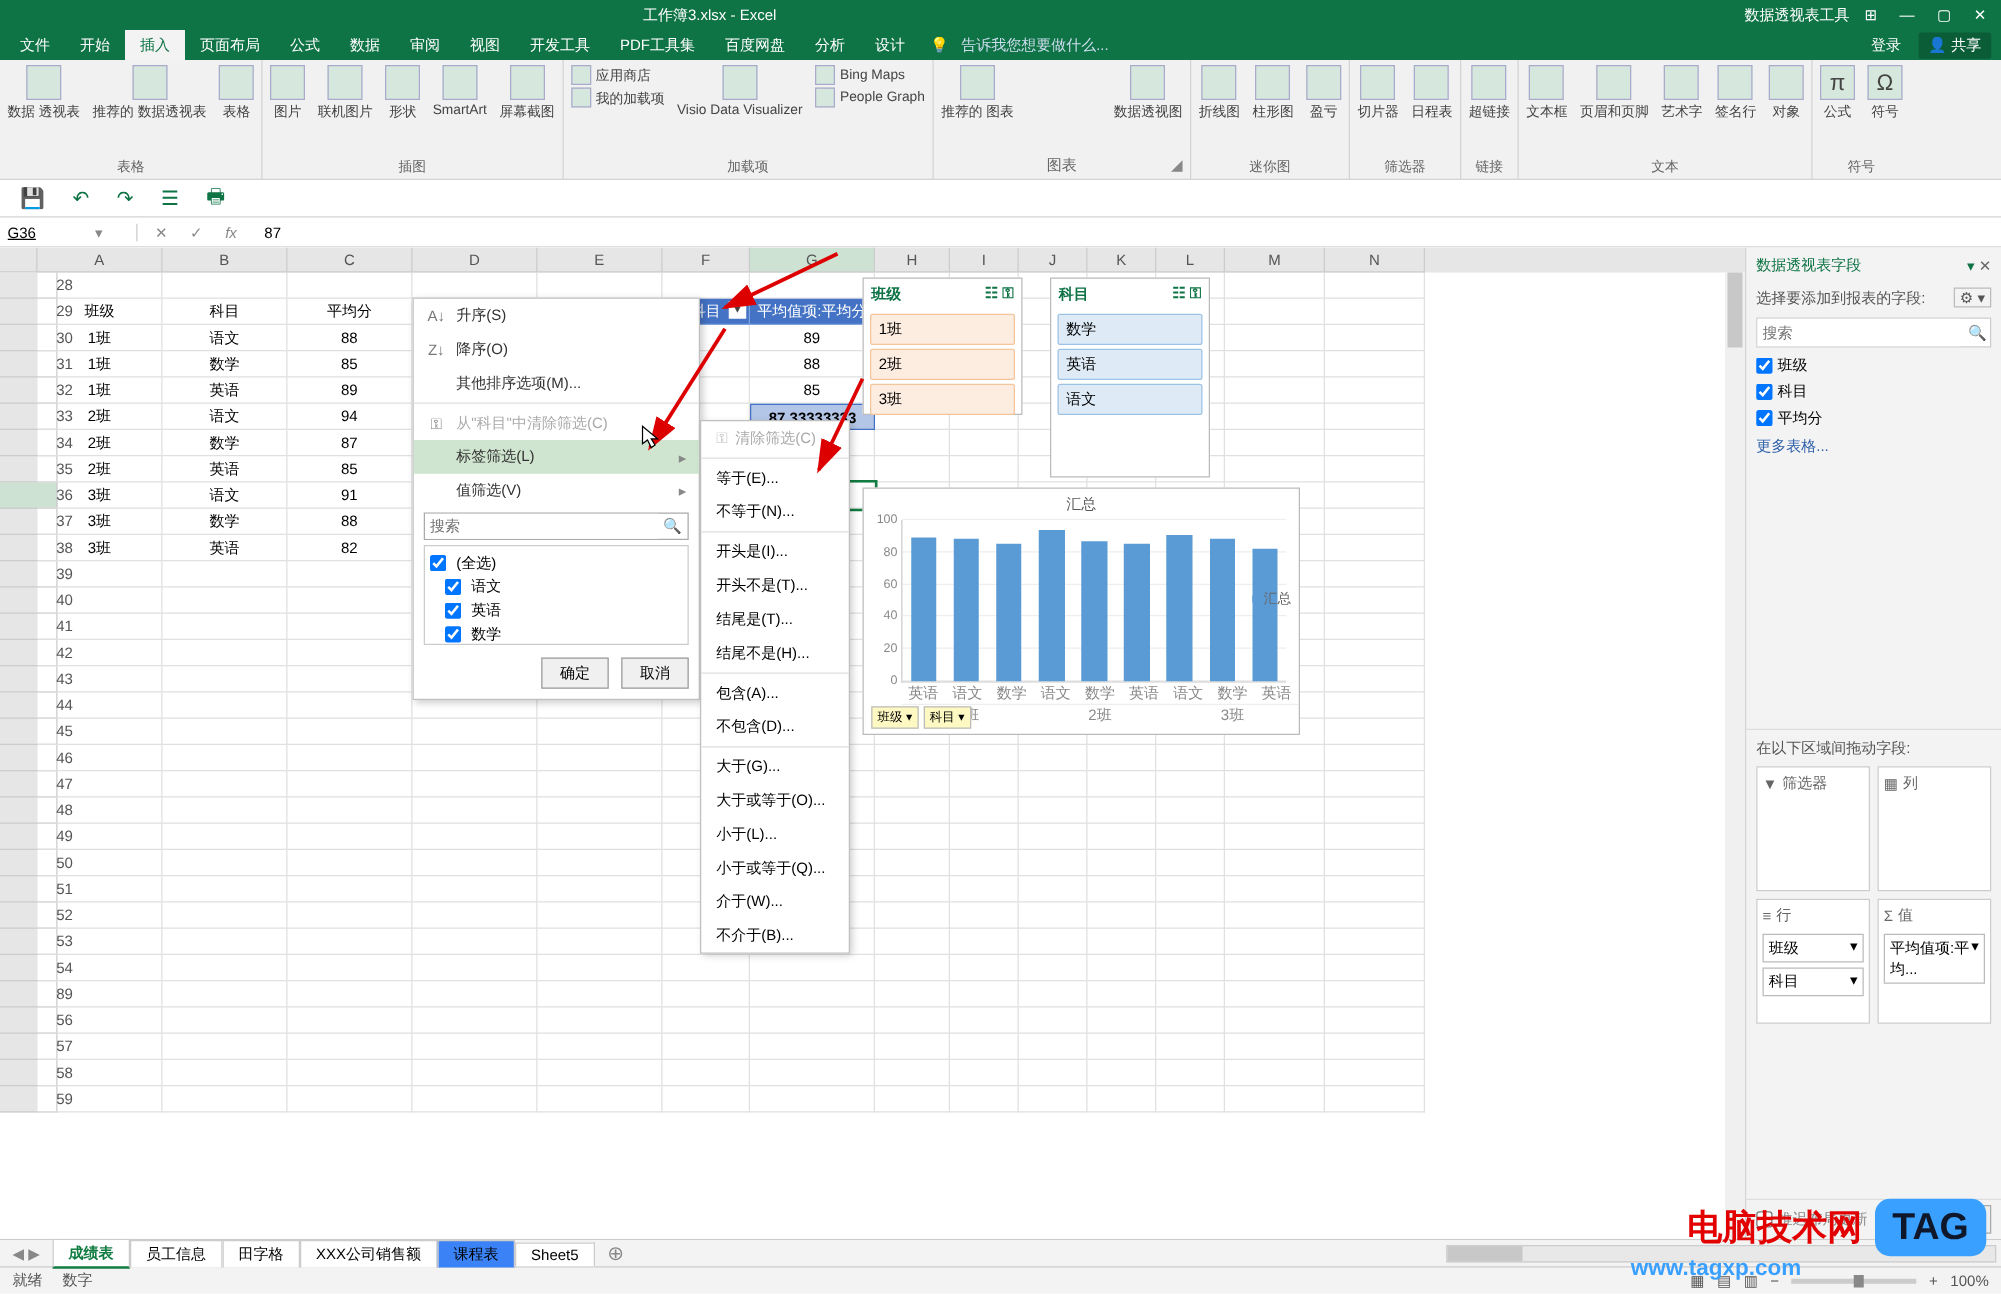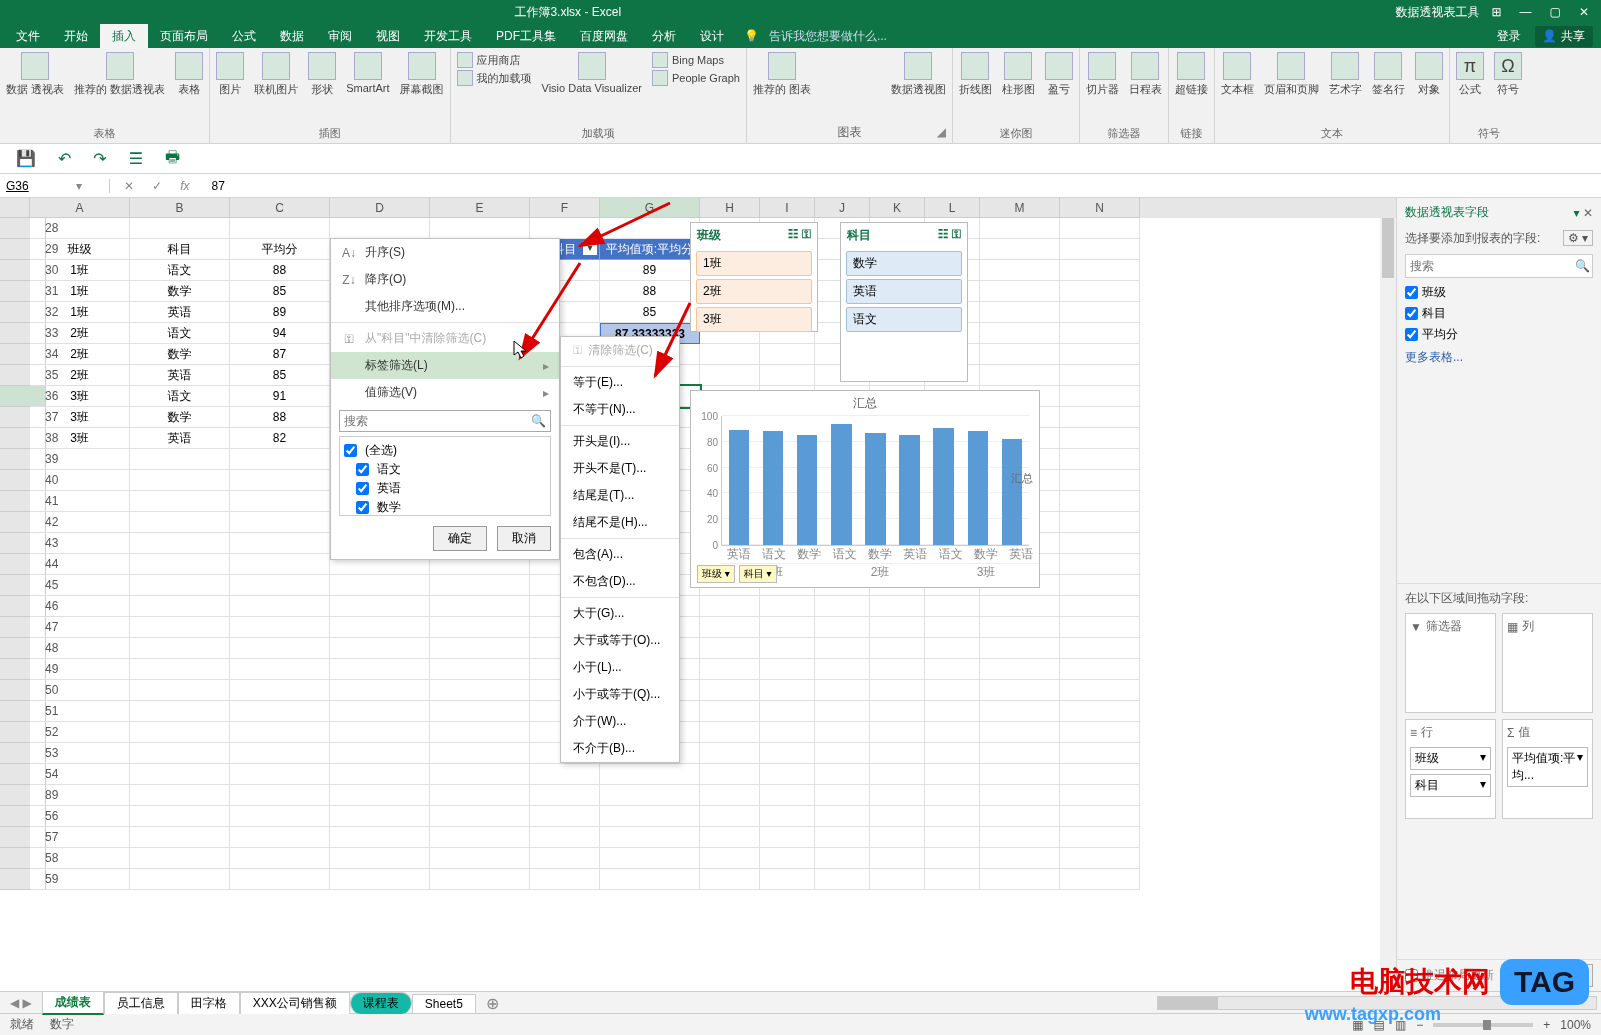--- a/index.html
+++ b/index.html
@@ -120,21 +120,21 @@
 .panel .area { border:1px solid #ccc; background:#fff; min-height:100px; display:flex; flex-direction:column;}
 .panel .area .ahdr{ padding:4px; color:#666; display:flex; gap:4px; align-items:center;}
 .panel .pill { margin:2px 4px; padding:2px 4px; background:#fff; border:1px solid #bbb; display:flex; justify-content:space-between; font-size:11px;}
 .panel .defer { padding:4px 8px; display:flex; align-items:center; gap:4px; border-top:1px solid #ddd; color:#888;}
 
 
 .sheettabs { height: 22px; background: #f3f3f3; border-top: 1px solid #ccc; display: flex; align-items: center; }
 .stnav{ padding:0 10px; color:#888;}
 .stab{ padding:2px 12px; border:1px solid #ccc; border-bottom:none; margin-top:1px; background:#fff; cursor:pointer;}
 .stab.active{ background:#fff; border-bottom:2px solid #107c41; color:#107c41; font-weight:bold;}
-.stab.colored{ background:#14b8a6;border-radius:11px;}
+.stab.colored{ background:#3b82f6;}
 .stab.add{ border:none; background:transparent; font-size:16px; color:#888; padding:0 10px;}
 .sheettabs .hscroll{ margin-left:auto; height:14px; width:440px; background:#e8e8e8; border:1px solid #ccc; position:relative; margin-right:4px;}
 .sheettabs .hscroll .thumb{ position:absolute; left:0; top:0; bottom:0; width:60px; background:#c8c8c8;}
 
 
 .status { height: 22px; background: #f3f3f3; border-top:1px solid #ccc; display:flex; align-items:center; padding:0 10px; gap:16px; color:#555;}
 .status .right{ margin-left:auto; display:flex; align-items:center; gap:10px;}
 .zoom-slider{ width:100px; height:4px; background:#ccc; position:relative;}
 .zoom-slider .zthumb{ position:absolute; left:50%; top:-3px; width:8px; height:10px; background:#888;}
 

